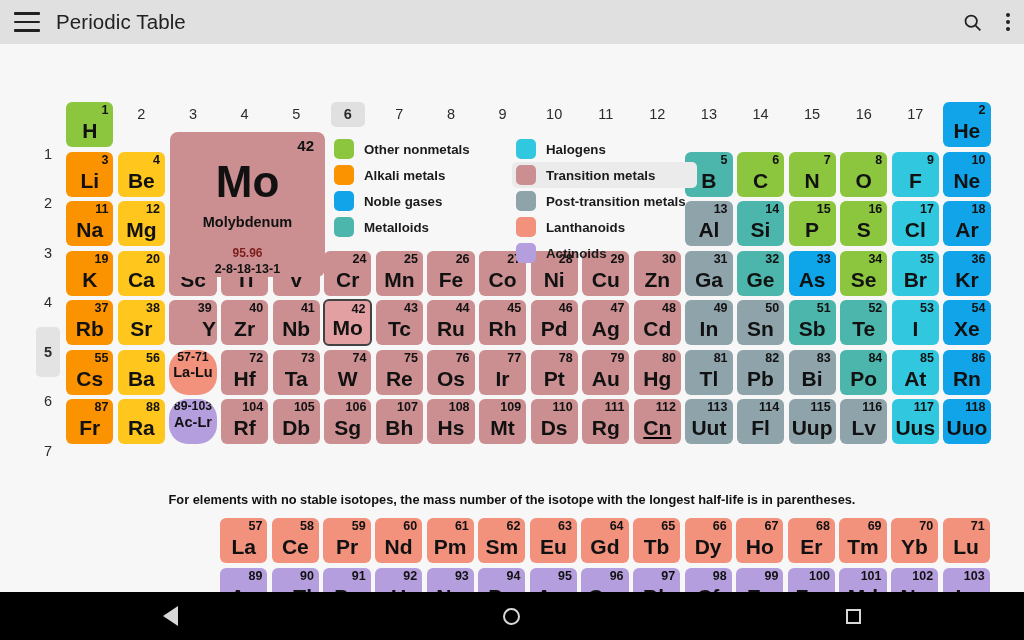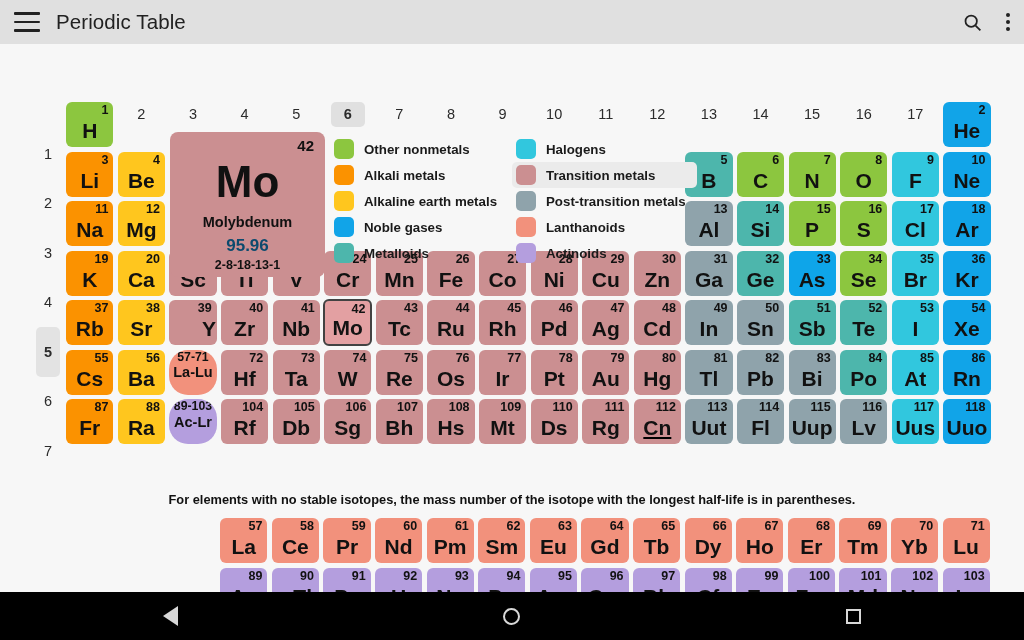--- a/index.html
+++ b/index.html
@@ -87,21 +87,21 @@
   .detail {
     position:absolute; left: 170px; top: 88px;
     width: 155px; height: 145px;
     border-radius: 8px;
     display:flex; flex-direction:column; align-items:center;
     padding-top: 6px;
   }
   .detail .dnum { position:absolute; top:5px; right:11px; font-size:15px; font-weight:bold; color:#111; }
   .detail .dsym { font-size: 44px; font-weight:bold; color:#111; margin-top: 22px; line-height:1; }
   .detail .dname { font-size: 14.5px; font-weight:bold; color:#111; margin-top: 10px; }
-  .detail .dmass { font-size: 17px; font-weight:bold; color:#0c4a6e; margin-top: 6px; }
+  .detail .dmass { font-size: 12px; font-weight:bold; color:#7f1d1d; margin-top: 16px; }
   .detail .dcfg  { font-size: 12.5px; font-weight:bold; color:#111; margin-top: 2px; }
 
   
   .legend { position:absolute; left: 330px; top: 92px; display:flex; gap: 0px; }
   .legcol { display:flex; flex-direction:column; }
   .legitem { display:flex; align-items:center; gap: 10px; padding: 3px 9px 3px 4px;
              border-radius: 5px; cursor:pointer; }
   .legitem.sel { background:#ebebeb;align-items:center; }
   .legsw { width: 20px; height: 20px; border-radius: 5px; flex: none; }
   .legtx { font-size: 13.3px; font-weight:bold; color:#1a1a1a; white-space:nowrap; }
@@ -561,24 +561,20 @@
       <div class="legcol c1">
           <div class="legitem">
             <span class="legsw" style="background: rgb(140, 198, 63);"></span>
             <span class="legtx">Other nonmetals</span>
           </div>
           <div class="legitem">
             <span class="legsw" style="background: rgb(251, 146, 0);"></span>
             <span class="legtx">Alkali metals</span>
           </div>
           <div class="legitem">
-            <span class="legsw" style="background: rgb(255, 198, 30);"></span>
-            <span class="legtx">Alkaline earth metals</span>
-          </div>
-          <div class="legitem">
             <span class="legsw" style="background: rgb(17, 164, 232);"></span>
             <span class="legtx">Noble gases</span>
           </div>
           <div class="legitem">
             <span class="legsw" style="background: rgb(77, 182, 172);"></span>
             <span class="legtx">Metalloids</span>
           </div>
         </div>
       <div class="legcol c2">
           <div class="legitem">

